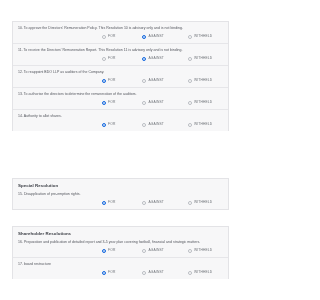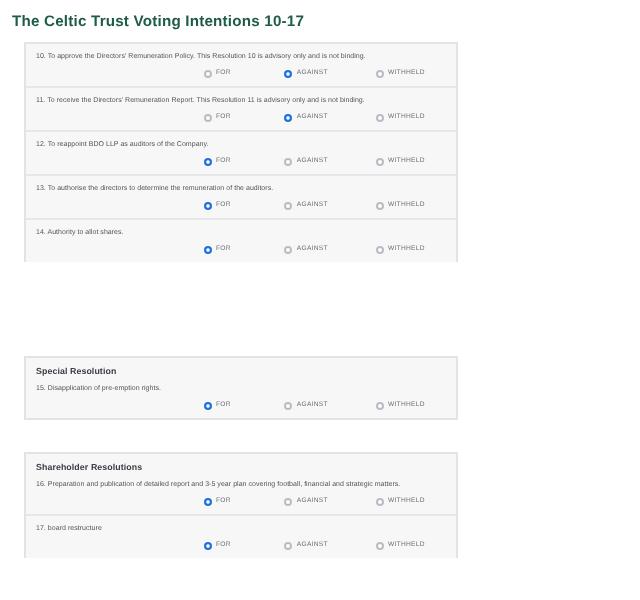--- a/index.html
+++ b/index.html
@@ -105,21 +105,20 @@
     background: #1f6fe0;
     box-shadow: inset 0 0 0 1px #ffffff;
   }
   .opt-label { display: inline-block; }
 </style>
 </head>
 <body>
 
 <div class="page">
 
-  <div class="page-title">The Celtic Trust Voting Intentions 10-17</div>
 
   <div class="card" id="card-main">
 
     <div class="q-block">
       <p class="q-text">10. To approve the Directors' Remuneration Policy. This Resolution 10 is advisory only and is not binding.</p>
       <div class="opts">
         <label class="opt opt-for">
           <span class="radio"></span>
           <span class="opt-label">FOR</span>
         </label>

